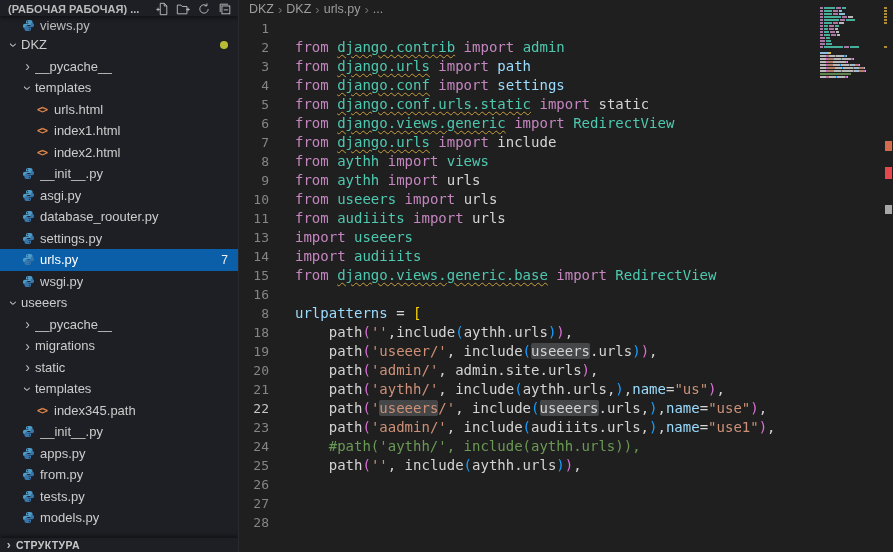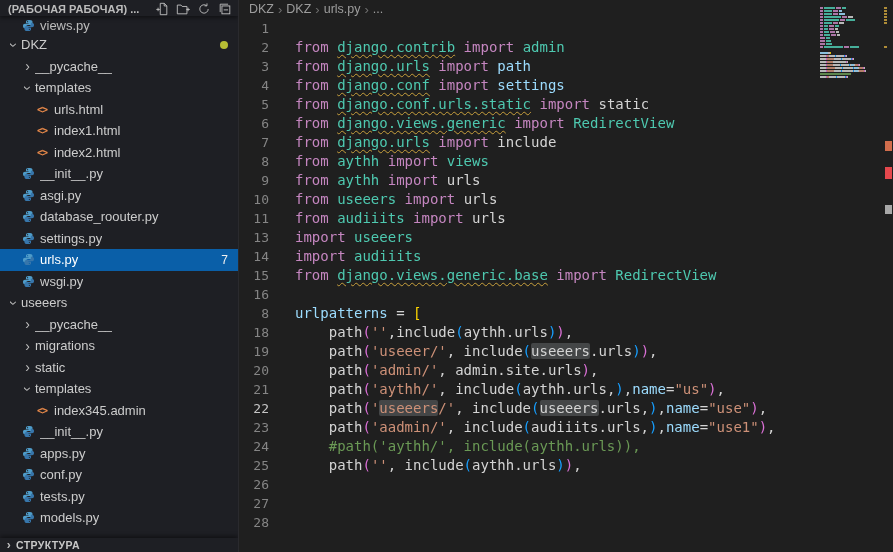--- a/index.html
+++ b/index.html
@@ -200,21 +200,21 @@
         <div class="row" style="padding-left: 20px;">
           <span class="chev">›</span>
           <span class="lbl">static</span>
         </div>
         <div class="row" style="padding-left: 20px;">
           <span class="chev open">›</span>
           <span class="lbl">templates</span>
         </div>
         <div class="row" style="padding-left: 34px;">
           <span class="fi html" style="color: rgb(232, 137, 74);">&lt;&gt;</span>
-          <span class="lbl">index345.admin</span>
+          <span class="lbl">index345.path</span>
         </div>
         <div class="row" style="padding-left: 20px;">
           <span class="fi">
             <svg viewBox="0 0 16 16">
               <path d="M7.9 1.2c-1.9 0-3 .9-3 2.3v1.6h3.2v.6H3.7c-1.5 0-2.5 1-2.5 2.8 0 1.8 1 2.9 2.5 2.9h1.4V9.6c0-1.3 1-2.3 2.4-2.3h3.2c1.3 0 2.2-.9 2.2-2.2V3.5c0-1.4-1.1-2.3-3-2.3zm-1 1.4a.7.7 0 1 1 0 1.4.7.7 0 0 1 0-1.4z" fill="#4f9cc9"></path>
               <path d="M8.1 14.8c1.9 0 3-.9 3-2.3v-1.6H7.9v-.6h4.4c1.5 0 2.5-1 2.5-2.8 0-1.8-1-2.9-2.5-2.9h-1.4v1.8c0 1.3-1 2.3-2.4 2.3H5.3c-1.3 0-2.2.9-2.2 2.2v1.6c0 1.4 1.1 2.3 3 2.3zm1-1.4a.7.7 0 1 1 0-1.4.7.7 0 0 1 0 1.4z" fill="#3776ab"></path>
             </svg>
           </span>
           <span class="lbl">__init__.py</span>
         </div>
@@ -227,21 +227,21 @@
           </span>
           <span class="lbl">apps.py</span>
         </div>
         <div class="row" style="padding-left: 20px;">
           <span class="fi">
             <svg viewBox="0 0 16 16">
               <path d="M7.9 1.2c-1.9 0-3 .9-3 2.3v1.6h3.2v.6H3.7c-1.5 0-2.5 1-2.5 2.8 0 1.8 1 2.9 2.5 2.9h1.4V9.6c0-1.3 1-2.3 2.4-2.3h3.2c1.3 0 2.2-.9 2.2-2.2V3.5c0-1.4-1.1-2.3-3-2.3zm-1 1.4a.7.7 0 1 1 0 1.4.7.7 0 0 1 0-1.4z" fill="#4f9cc9"></path>
               <path d="M8.1 14.8c1.9 0 3-.9 3-2.3v-1.6H7.9v-.6h4.4c1.5 0 2.5-1 2.5-2.8 0-1.8-1-2.9-2.5-2.9h-1.4v1.8c0 1.3-1 2.3-2.4 2.3H5.3c-1.3 0-2.2.9-2.2 2.2v1.6c0 1.4 1.1 2.3 3 2.3zm1-1.4a.7.7 0 1 1 0-1.4.7.7 0 0 1 0 1.4z" fill="#3776ab"></path>
             </svg>
           </span>
-          <span class="lbl">conf.py</span>
+          <span class="lbl">from.py</span>
         </div>
         <div class="row" style="padding-left: 20px;">
           <span class="fi">
             <svg viewBox="0 0 16 16">
               <path d="M7.9 1.2c-1.9 0-3 .9-3 2.3v1.6h3.2v.6H3.7c-1.5 0-2.5 1-2.5 2.8 0 1.8 1 2.9 2.5 2.9h1.4V9.6c0-1.3 1-2.3 2.4-2.3h3.2c1.3 0 2.2-.9 2.2-2.2V3.5c0-1.4-1.1-2.3-3-2.3zm-1 1.4a.7.7 0 1 1 0 1.4.7.7 0 0 1 0-1.4z" fill="#4f9cc9"></path>
               <path d="M8.1 14.8c1.9 0 3-.9 3-2.3v-1.6H7.9v-.6h4.4c1.5 0 2.5-1 2.5-2.8 0-1.8-1-2.9-2.5-2.9h-1.4v1.8c0 1.3-1 2.3-2.4 2.3H5.3c-1.3 0-2.2.9-2.2 2.2v1.6c0 1.4 1.1 2.3 3 2.3zm1-1.4a.7.7 0 1 1 0-1.4.7.7 0 0 1 0 1.4z" fill="#3776ab"></path>
             </svg>
           </span>
           <span class="lbl">tests.py</span>
         </div>

